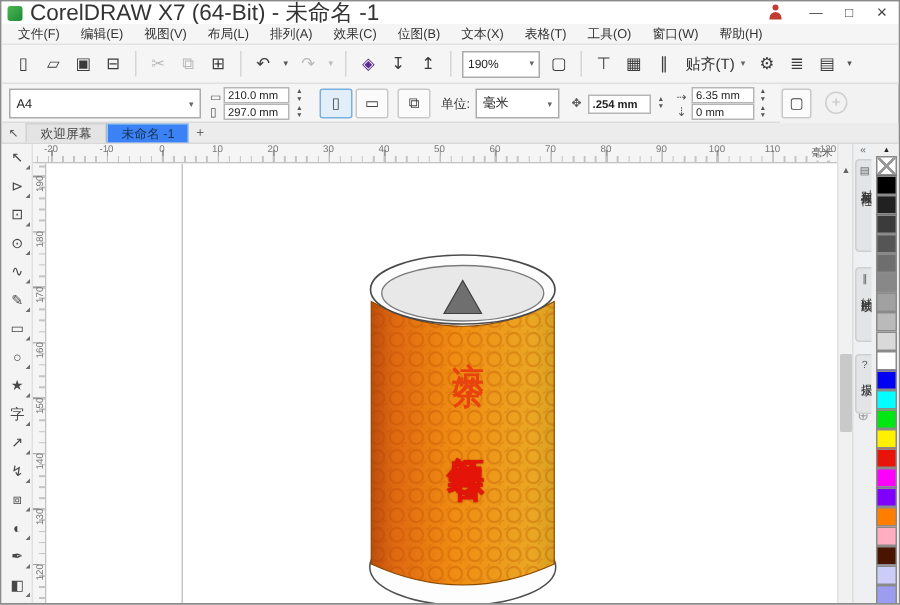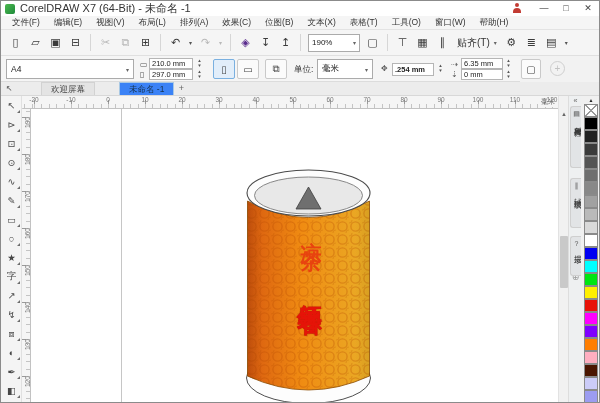--- a/index.html
+++ b/index.html
@@ -2,21 +2,21 @@
 <html><head>
 <meta charset="utf-8">
 <style>
   html,body{margin:0;padding:0;background:#777;}
   *{box-sizing:border-box;font-family:"Liberation Sans","DejaVu Sans",sans-serif;}
   #app{position:relative;width:600px;height:403px;background:#f2f2f2;border:1px solid #8b8b8b;overflow:hidden;}
 
   
   .titlebar{position:absolute;left:0;top:0;width:600px;height:15px;background:#ffffff;display:flex;align-items:center;padding-left:4px;}
   .app-logo{width:10px;height:10px;border-radius:2px;background:linear-gradient(135deg,#4cb84f 0%,#1d8a3a 100%);margin-right:5px;flex:none;}
-  .title-text{font-size:11px;color:#333;white-space:nowrap;}
+  .title-text{font-size:15px;color:#333;white-space:nowrap;}
   .win-btns{position:absolute;right:2px;top:0;height:15px;display:flex;align-items:center;}
   .win-btn{width:22px;text-align:center;font-size:9px;color:#444;line-height:15px;}
   .user-icon{position:relative;width:12px;height:11px;margin-right:10px;}
   .user-icon::before{content:"";position:absolute;top:0;left:4px;width:4px;height:4px;border-radius:50%;background:#c23b33;}
   .user-icon::after{content:"";position:absolute;top:5px;left:2px;width:8px;height:5px;border-radius:4px 4px 0 0;background:#c23b33;}
 
   
   .menubar{position:absolute;left:0;top:15px;width:600px;height:14px;background:#f5f5f5;display:flex;align-items:flex-end;padding-left:4px;border-bottom:1px solid #e3e3e3;}
   .menu-item{font-size:8.5px;color:#333;padding:0 7px;line-height:14px;white-space:nowrap;}
 
@@ -44,21 +44,21 @@
   .spin{position:absolute;width:9px;display:flex;flex-direction:column;align-items:center;}
   .spin i{font-style:normal;font-size:4.5px;line-height:5px;color:#555;}
   .pb-btn{position:absolute;top:3px;width:22px;height:20px;border:1px solid #c9c9c9;background:#fbfbfb;display:flex;align-items:center;justify-content:center;font-size:10px;color:#444;border-radius:2px;}
   .pb-btn.active{background:#e2eefa;border-color:#7ab0e0;}
   .pb-label{position:absolute;font-size:8.5px;color:#333;}
   .pb-plus{position:absolute;top:5px;width:15px;height:15px;border-radius:50%;border:1px solid #cfcfcf;color:#c2c2c2;font-size:10px;line-height:13px;text-align:center;}
 
   
   .tabbar{position:absolute;left:0;top:81px;width:600px;height:14px;background:#ececec;display:flex;align-items:flex-end;border-bottom:1px solid #d8d8d8;}
   .tab-icon{width:16px;text-align:center;font-size:8px;color:#555;line-height:13px;}
-  .tab{height:13px;padding:0 9px;font-size:8.5px;line-height:13px;color:#444;background:#e4e4e4;border:1px solid #d2d2d2;border-bottom:none;white-space:nowrap;margin-left:24px;}
+  .tab{height:13px;padding:0 9px;font-size:8.5px;line-height:13px;color:#444;background:#e4e4e4;border:1px solid #d2d2d2;border-bottom:none;white-space:nowrap;}
   .tab.active{background:#3b82f6;color:#15324e;border-color:#a8c8e4;}
   .tab-plus{width:14px;text-align:center;font-size:9px;color:#666;line-height:13px;}
 
   
   .workspace{position:absolute;left:0;top:95px;width:600px;height:308px;background:#f0f0f0;}
   .toolbox{position:absolute;left:0;top:0;width:21px;height:308px;background:#f4f4f4;border-right:1px solid #e0e0e0;display:flex;flex-direction:column;}
   .tool{position:relative;width:21px;height:19px;display:flex;align-items:center;justify-content:center;font-size:9.5px;color:#474747;flex:none;}
   .tool::after{content:"";position:absolute;right:2px;bottom:2px;border-left:3px solid transparent;border-bottom:3px solid #6d6d6d;}
   .ruler-corner{position:absolute;left:21px;top:0;width:9px;height:13px;background:#f5f5f5;border-right:1px solid #ddd;border-bottom:1px solid #ccc;}
   .hruler{position:absolute;left:22px;top:0;width:535px;height:13px;background:#f5f5f5;border-bottom:1px solid #c2c2c2;overflow:hidden;

